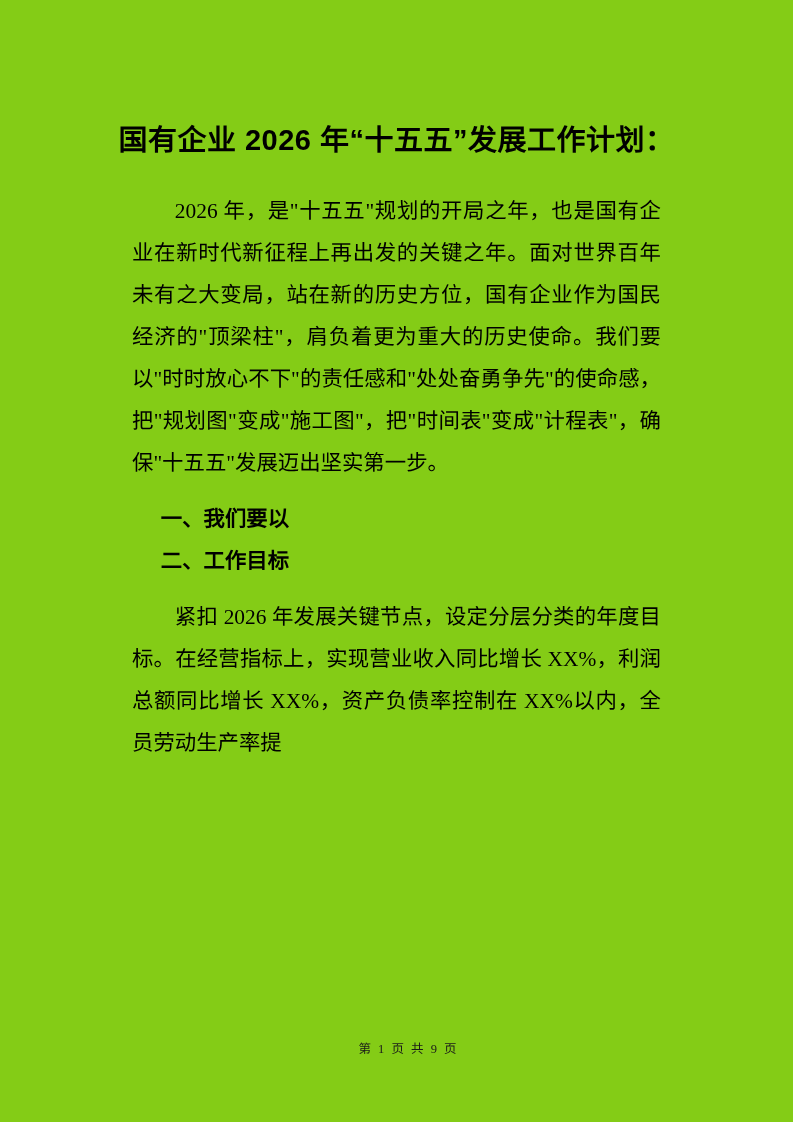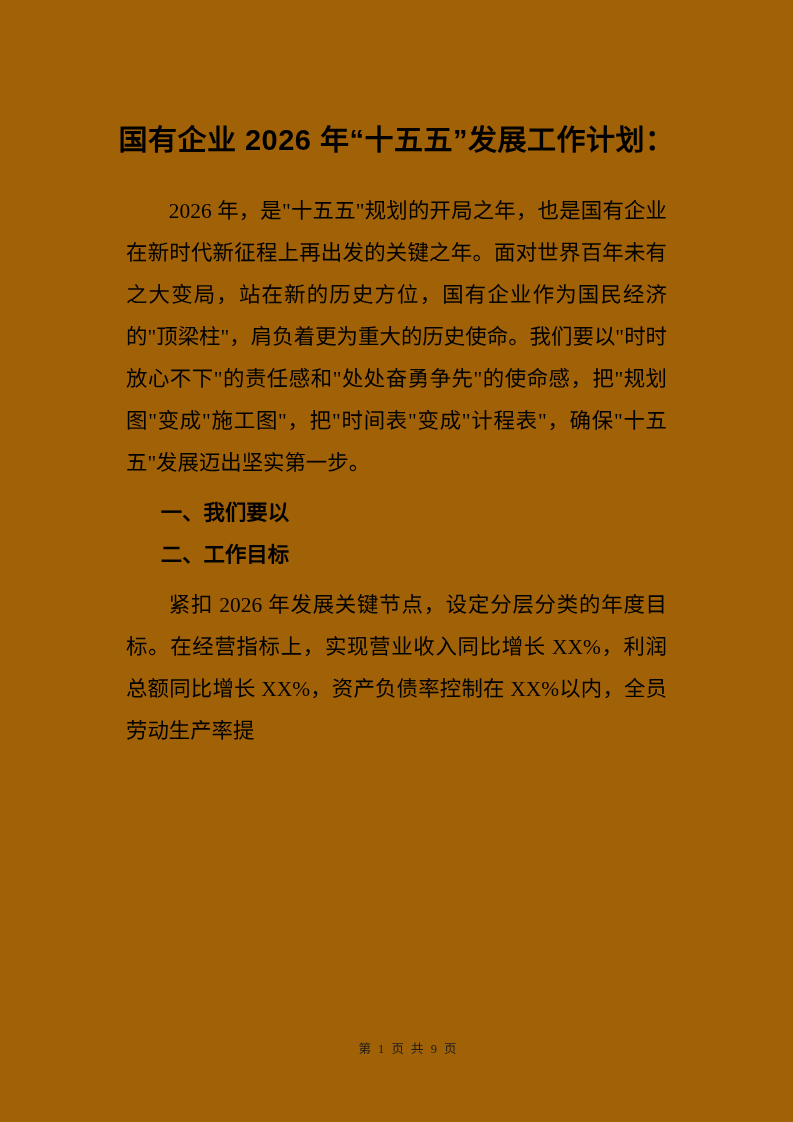--- a/index.html
+++ b/index.html
@@ -5,40 +5,40 @@
   html, body {
     margin: 0;
     padding: 0;
     background: #ffffff;
   }
   .page {
     position: relative;
     width: 793px;
     height: 1122px;
     margin: 0 auto;
-    background: #a16207;
+    background: #84cc16;
     color: #000000;
     box-sizing: border-box;
     padding: 112px 118px 0 118px;
     overflow: hidden;
     font-family: "Liberation Serif", "DejaVu Serif", serif;
   }
   .doc-title {
     margin: 0;
     font-family: "Liberation Sans", "DejaVu Sans", sans-serif;
     font-weight: bold;
     font-size: 29px;
     line-height: 56px;
     text-align: center;
     letter-spacing: 0.5px;
   }
   .title-line { display: block; }
   .content { margin-top: 22px; }
   .para {
-    margin: 8px;
+    margin: 14px;
     font-size: 21.4px;
     line-height: 42px;
     text-align: justify;
     text-indent: 2em;
     word-break: break-all;
   }
   .heading {
     margin: 0;
     font-family: "Liberation Sans", "DejaVu Sans", sans-serif;
     font-weight: bold;

